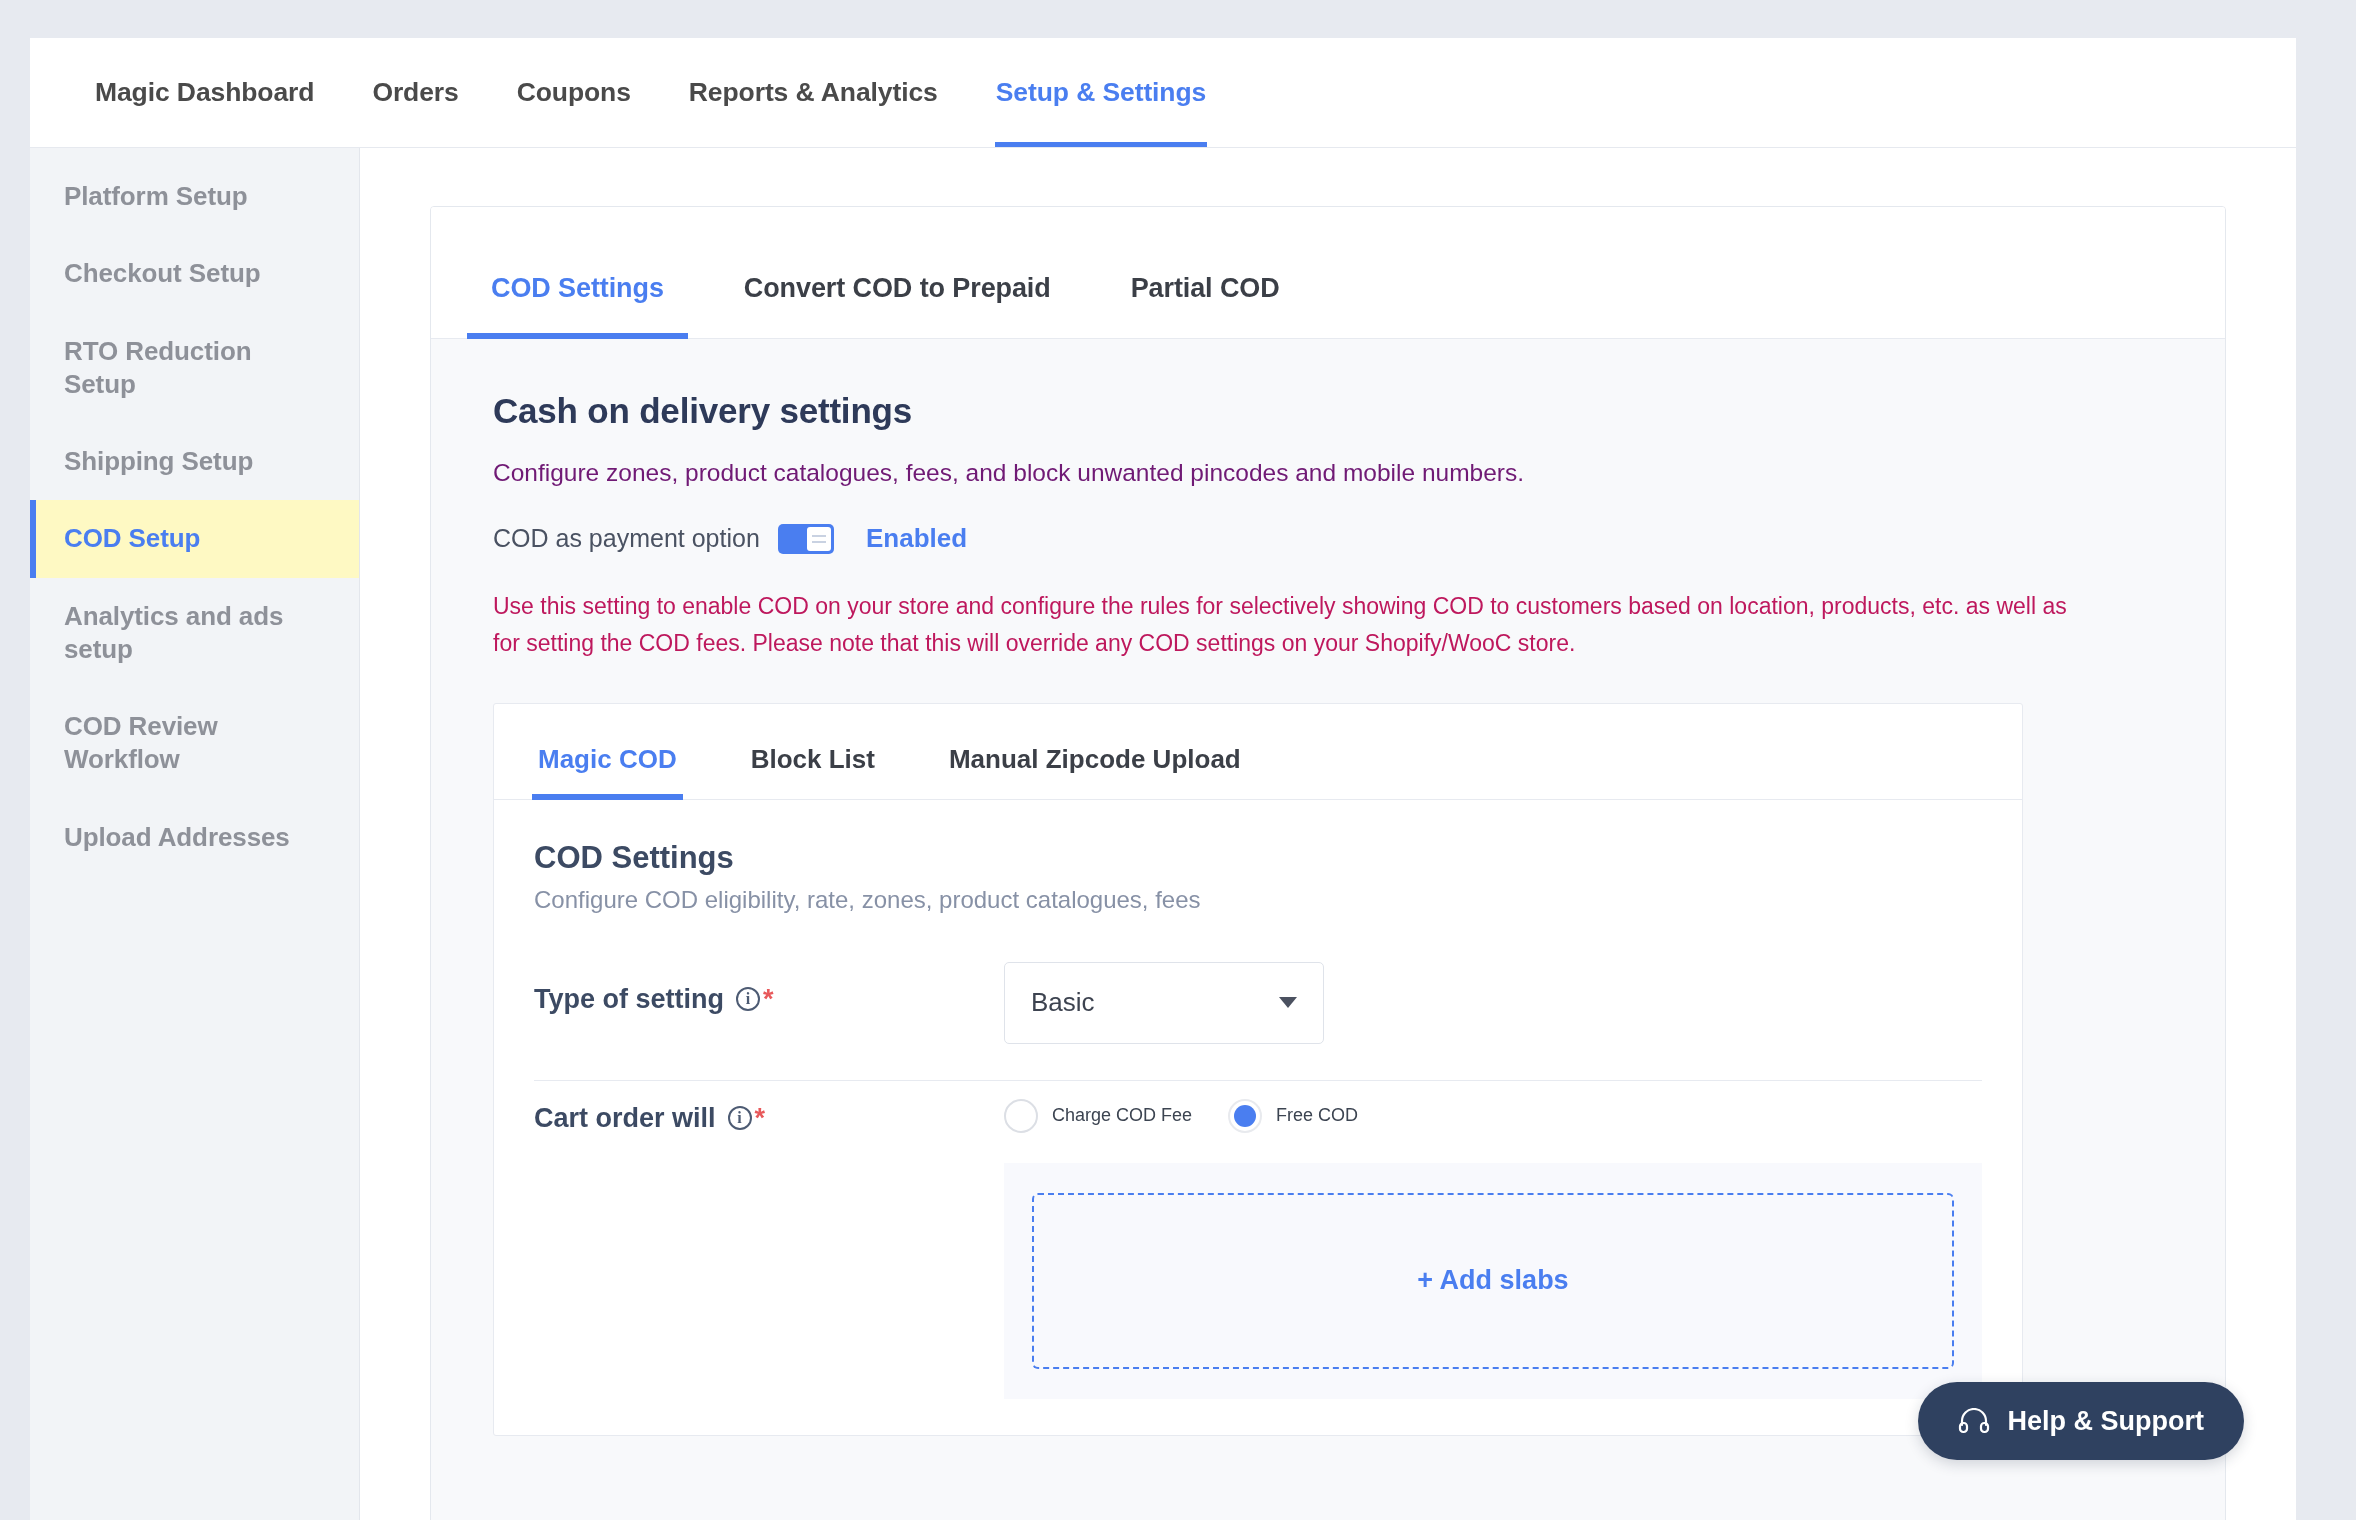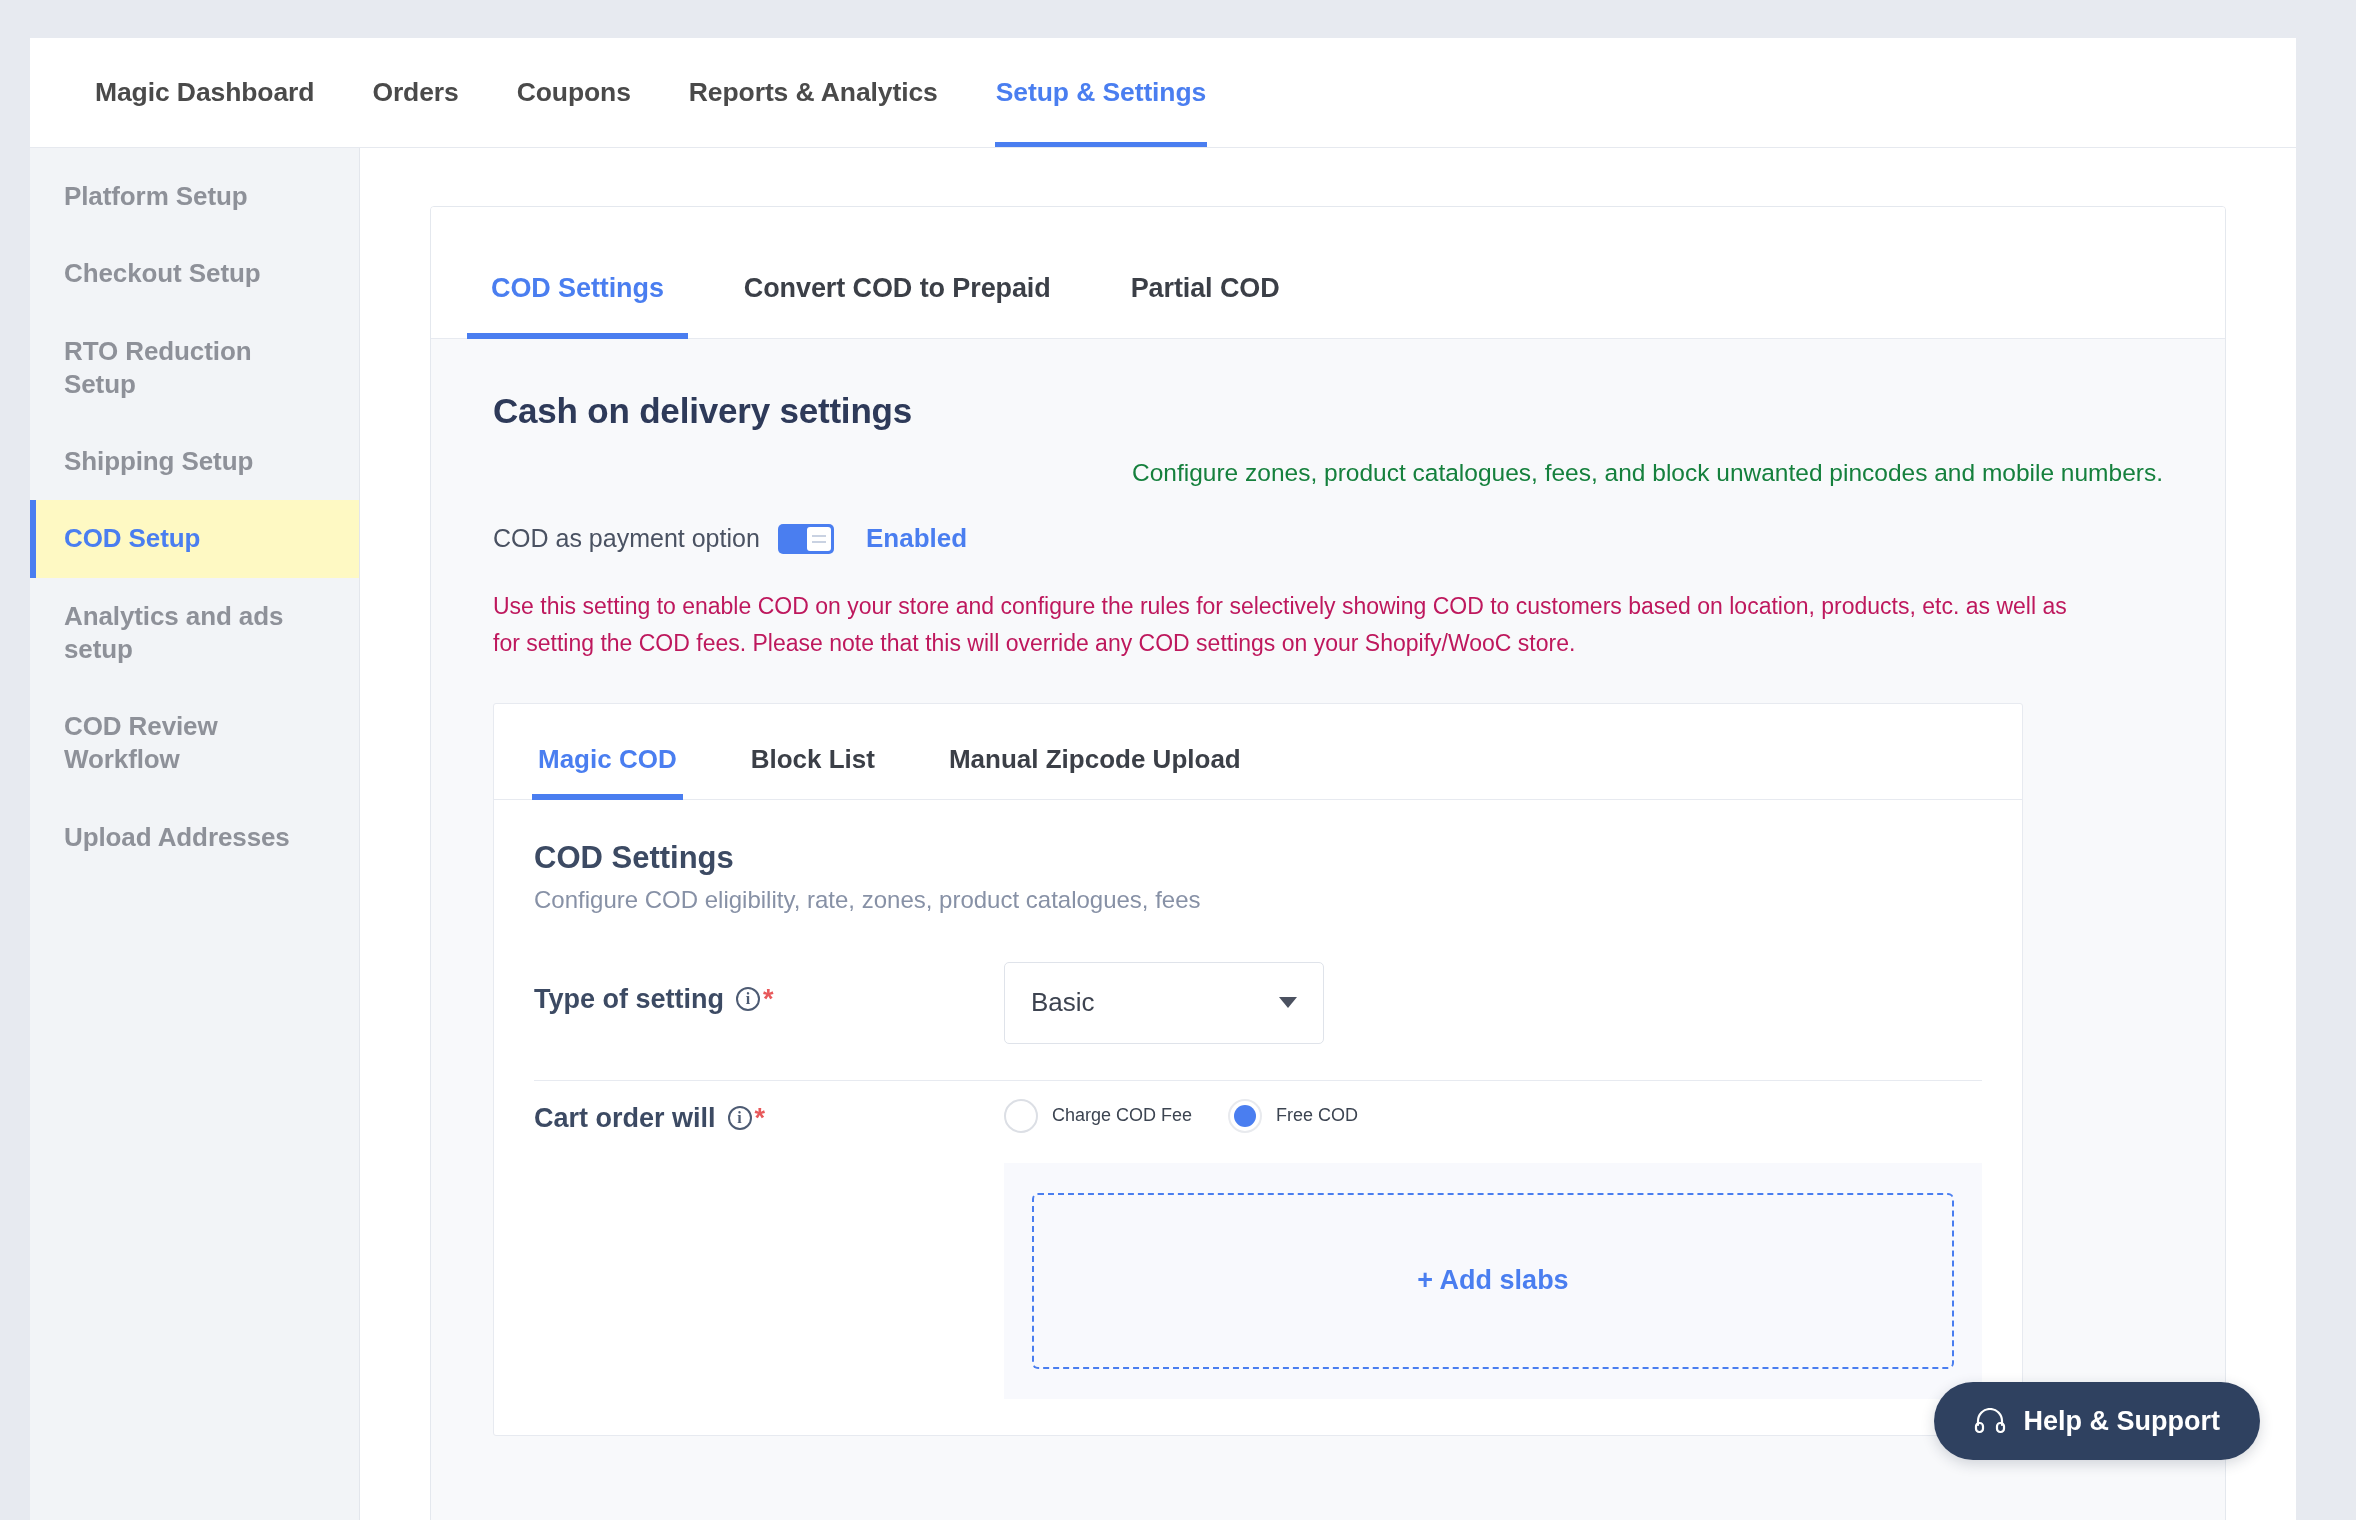--- a/index.html
+++ b/index.html
@@ -141,23 +141,22 @@
 
   .sec-title {
     font-size: 35px;
     font-weight: bold;
     color: #2e3a59;
     margin: 0 0 28px 0;
     letter-spacing: -0.2px;
   }
   .sec-sub {
     font-size: 24.5px;
-    color: #15803d;
+    color: #701a75;
     margin: 12px 0 36px 0;
-    text-align: right;
   }
 
   .toggle-row {
     display: flex;
     align-items: center;
     margin-bottom: 34px;
   }
   .toggle-label {
     font-size: 25px;
     color: #4a5262;
@@ -363,21 +362,21 @@
     font-size: 27px;
     font-weight: bold;
     color: #4a7ef0;
     cursor: pointer;
     background: transparent;
   }
 
   
   .help-pill {
     position: absolute;
-    right: 36px; bottom: 60px;
+    right: 52px; bottom: 60px;
     background: #2f4160;
     color: #ffffff;
     border-radius: 42px;
     height: 78px;
     display: flex;
     align-items: center;
     padding: 0 40px;
     font-size: 27px;
     font-weight: bold;
     cursor: pointer;

